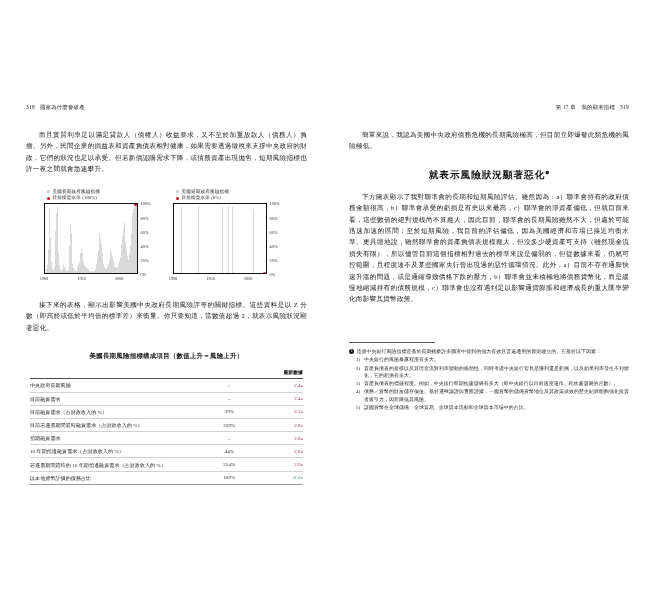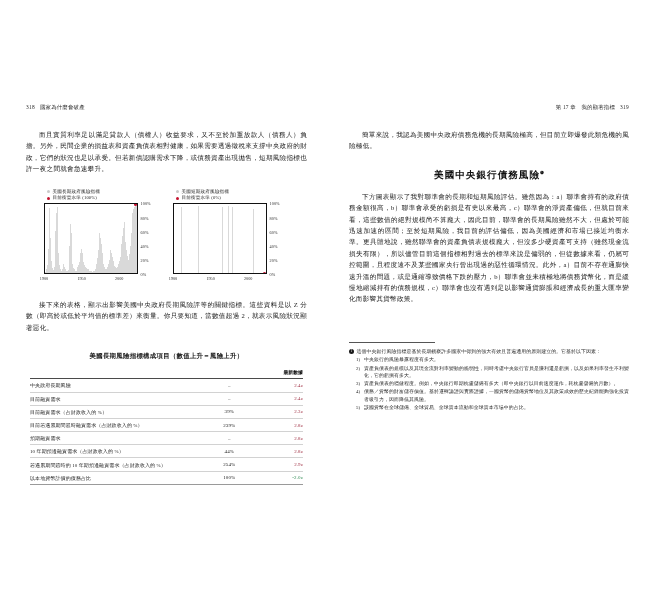--- a/index.html
+++ b/index.html
@@ -617,21 +617,21 @@
 
   <div class="page page-right">
 
     <div class="running-head rh-right">
       <span>第 17 章　我的顯著指標</span><span class="folio">319</span>
     </div>
 
     <p class="body-para indent first">簡單來說，我認為美國中央政府債務危機的長期風險極高，但目前立即爆發此類危機的風險極低。</p>
 
     <h2 class="section-head">
-      <span>美國中央銀行債務風險</span><span class="fn">❶</span>
+      <span>就表示風險狀況顯著惡化</span><span class="fn">❶</span>
     </h2>
 
     <p class="body-para indent">下方圖表顯示了我對聯準會的長期和短期風險評估。雖然因為：a）聯準會持有的政府債務金額很高，b）聯準會承受的虧損是有史以來最高，c）聯準會的淨資產偏低，但就目前來看，這些數值的絕對規模尚不算龐大，因此目前，聯準會的長期風險雖然不大，但處於可能迅速加速的區間；至於短期風險，我目前的評估偏低，因為美國經濟和市場已接近均衡水準。更具體地說，雖然聯準會的資產負債表規模龐大，但沒多少硬資產可支持（雖然現金流損失有限），所以儘管目前這個指標相對過去的標準來說是偏弱的，但從數據來看，仍屬可控範圍，且程度遠不及某些國家央行曾出現過的惡性循環情況。此外，a）目前不存在通膨快速升溫的問題，或是通縮導致價格下跌的壓力，b）聯準會並未積極地將債務貨幣化，而是緩慢地縮減持有的債務規模，c）聯準會也沒有遇到足以影響通貨膨脹和經濟成長的重大匯率變化而影響其貨幣政策。</p>
 
     <div class="footnote-rule"></div>
 
     <div class="footnote">
       <div class="fn-lead">
         <span class="fn-marker">1</span>
         <span>這個中央銀行風險指標是基於長期觀察許多國家中得到的強大有效且普遍通用的原則建立的。它基於以下因素：</span>

